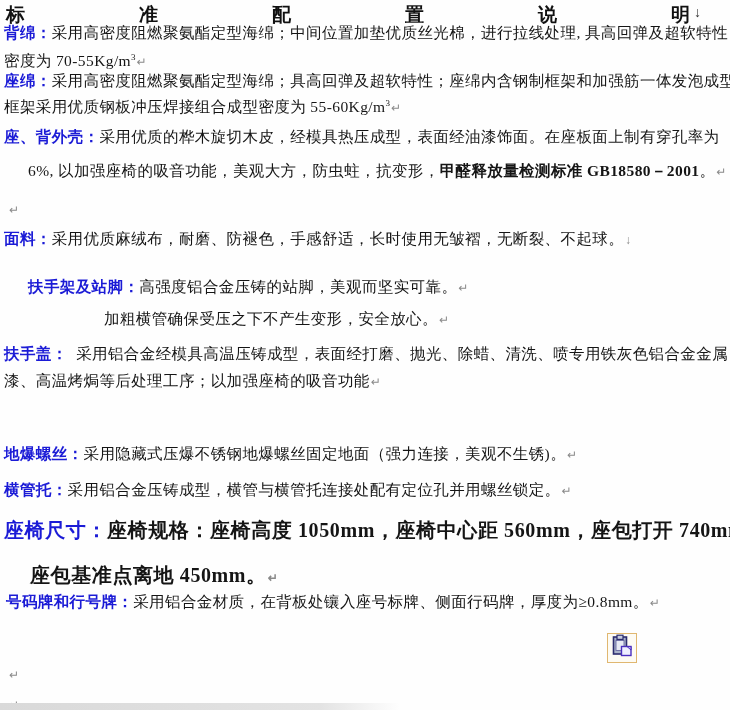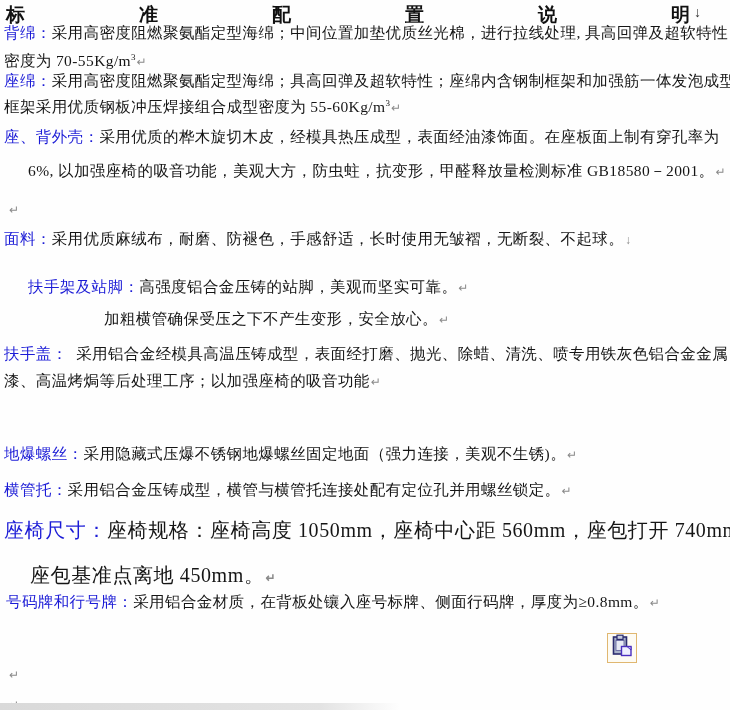--- a/index.html
+++ b/index.html
@@ -23,22 +23,22 @@
   .title-mark{
     position:absolute;left:694px;top:4px;
     font-size:14px;color:#333;font-weight:bold;
     font-family:"Liberation Sans", sans-serif;
   }
   .line{
     position:absolute;left:4px;
     font-size:15.5px;line-height:20px;color:#151515;
     letter-spacing:0.4px;white-space:pre;
   }
-  .line .lbl{color:#1b1bd6;font-weight:normal;}
-  .line .b{font-weight:normal;}
+  .line .lbl{color:#1b1bd6;font-weight:bold;}
+  .line .b{font-weight:bold;}
   .line .sup{font-size:9px;vertical-align:super;letter-spacing:0;}
   .line .mark{color:#8a8a8a;font-size:12px;letter-spacing:0;padding-left:1px;
     font-family:"Liberation Sans", sans-serif;}
   .line.big{font-size:20px;line-height:26px;font-weight:bold;letter-spacing:0.6px;}
   .paste-btn{
     position:absolute;left:607px;top:633px;width:28px;height:28px;
     background:#fdfbf4;border:1px solid #e0b770;
     display:flex;align-items:center;justify-content:center;
     cursor:pointer;
   }

